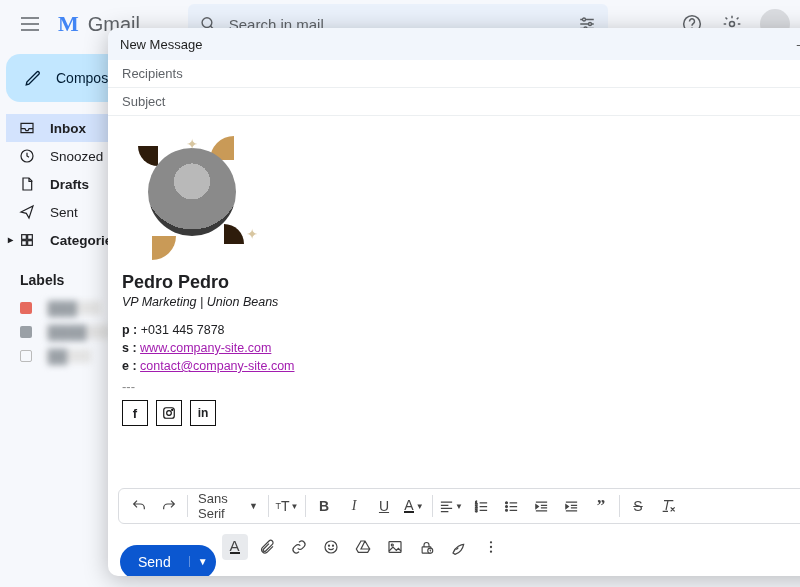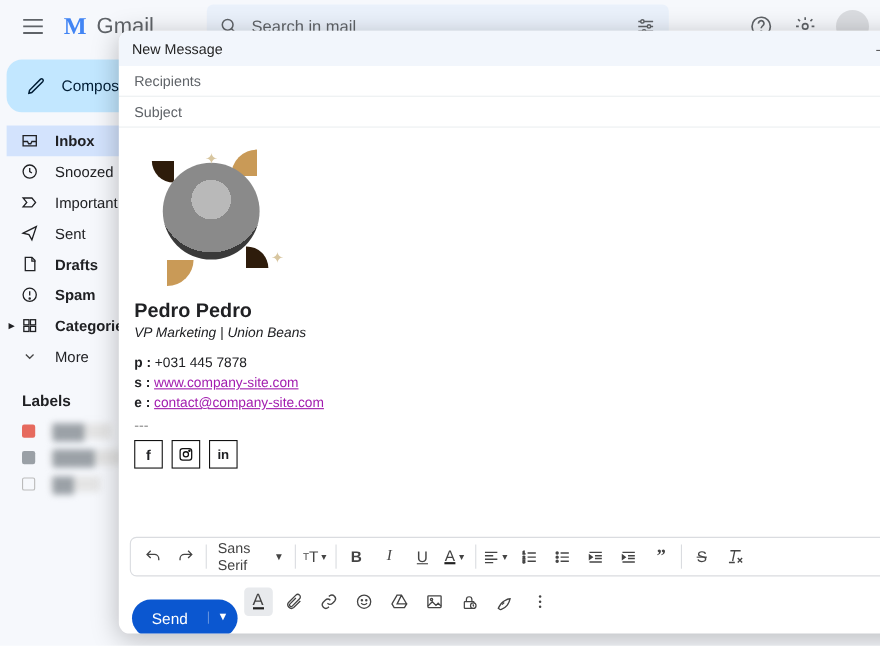--- a/index.html
+++ b/index.html
@@ -131,74 +131,48 @@
   </div>
   <div class="nav-item">
     <span class="nav-ic">
         <svg width="16" height="16" viewBox="0 0 24 24" fill="none" stroke="#202124" stroke-width="1.8">
           <circle cx="12" cy="12" r="9"></circle>
           <path d="M12 7v5l3 2"></path>
         </svg>
       </span>
     <span>Snoozed</span>
   </div>
-  <div class="nav-item">
-    <span class="nav-ic">
-        <svg width="16" height="16" viewBox="0 0 24 24" fill="none" stroke="#202124" stroke-width="1.8">
-          <path d="M3 6h12l5 6-5 6H3l5-6z"></path>
-        </svg>
-      </span>
-    <span>Important</span>
-  </div>
-  <div class="nav-item">
-    <span class="nav-ic">
-        <svg width="16" height="16" viewBox="0 0 24 24" fill="none" stroke="#202124" stroke-width="1.8">
-          <path d="M3 12l18-9-6 18-4-7z"></path>
-        </svg>
-      </span>
-    <span>Sent</span>
-  </div>
   <div class="nav-item bold">
     <span class="nav-ic">
         <svg width="16" height="16" viewBox="0 0 24 24" fill="none" stroke="#202124" stroke-width="1.8">
           <path d="M6 3h9l4 4v14H6z"></path>
           <path d="M15 3v5h5"></path>
         </svg>
       </span>
     <span>Drafts</span>
   </div>
-  <div class="nav-item bold">
+  <div class="nav-item">
     <span class="nav-ic">
         <svg width="16" height="16" viewBox="0 0 24 24" fill="none" stroke="#202124" stroke-width="1.8">
-          <circle cx="12" cy="12" r="9"></circle>
-          <path d="M12 7v6"></path>
-          <circle cx="12" cy="17" r="0.8" fill="#202124"></circle>
+          <path d="M3 12l18-9-6 18-4-7z"></path>
         </svg>
       </span>
-    <span>Spam</span>
+    <span>Sent</span>
   </div>
   <div class="nav-item bold">
     <span class="nav-ic" style="position:relative;">
         <span style="position:absolute;left:-10px;top:2px;font-size:10px;">▸</span>
         <svg width="16" height="16" viewBox="0 0 24 24" fill="none" stroke="#202124" stroke-width="1.8">
           <rect x="4" y="4" width="7" height="7"></rect>
           <rect x="13" y="4" width="7" height="7"></rect>
           <rect x="4" y="13" width="7" height="7"></rect>
           <rect x="13" y="13" width="7" height="7"></rect>
         </svg>
       </span>
     <span>Categories</span>
-  </div>
-  <div class="nav-item">
-    <span class="nav-ic">
-        <svg width="14" height="14" viewBox="0 0 24 24" fill="none" stroke="#444" stroke-width="2">
-          <path d="M6 9l6 6 6-6"></path>
-        </svg>
-      </span>
-    <span>More</span>
   </div>
 
   <div class="labels-hdr">Labels</div>
   <div class="label-row">
       <span class="lbl-dot" style="background:#e66a5e"></span>
       <span class="blur">███</span>
     </div>
   <div class="label-row">
       <span class="lbl-dot" style="background:#9aa0a6"></span>
       <span class="blur">████</span>

